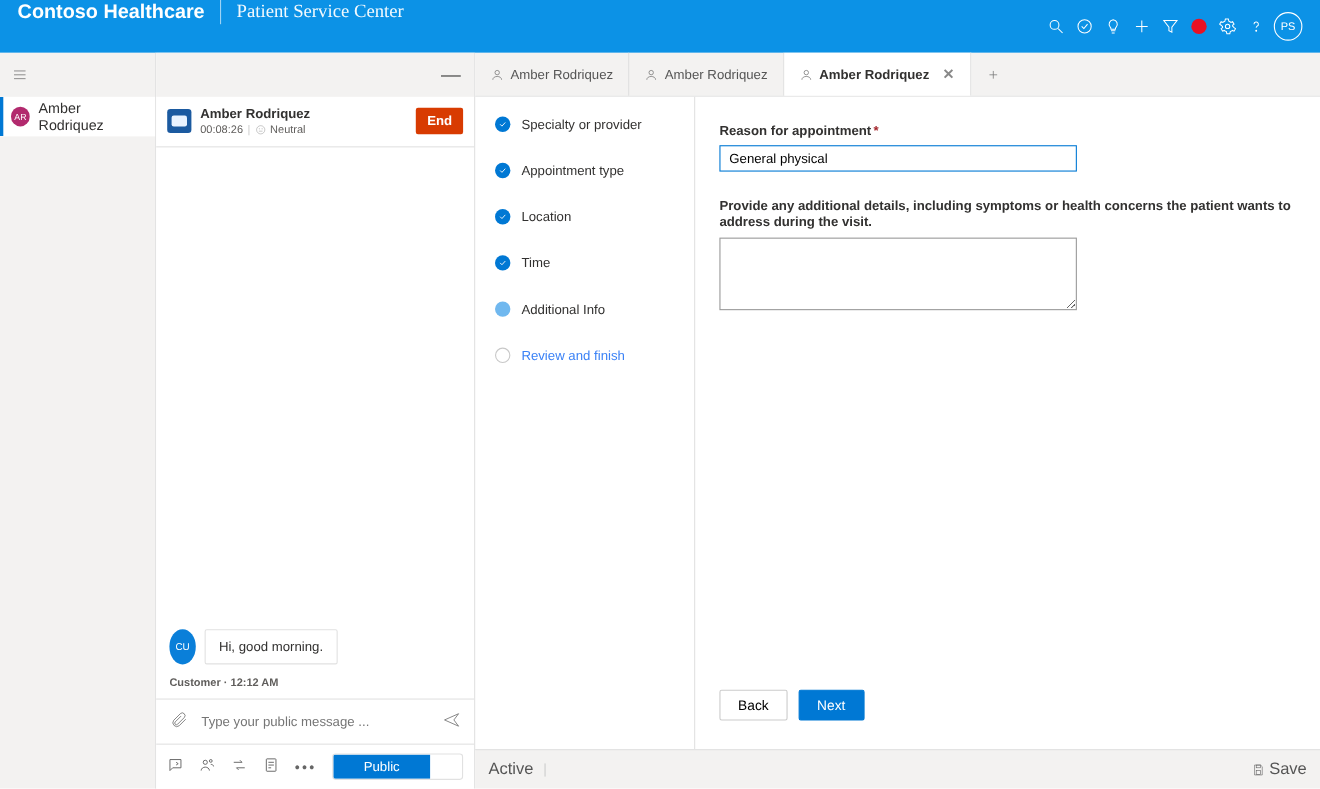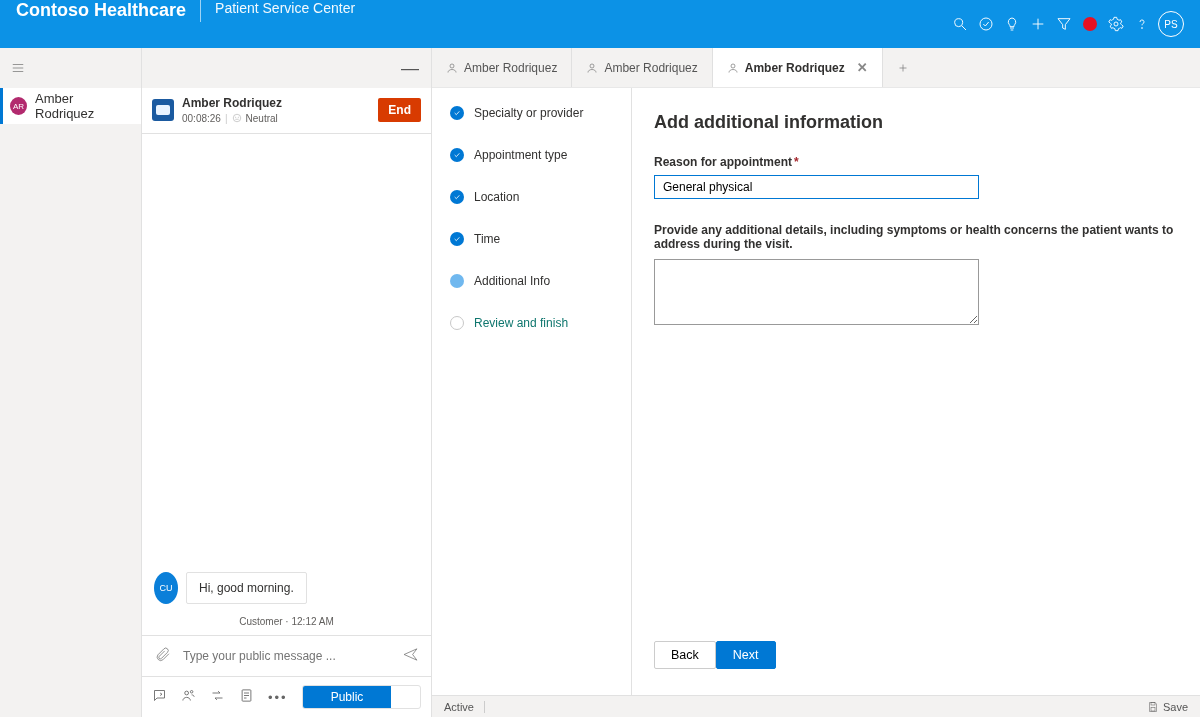--- a/index.html
+++ b/index.html
@@ -15,21 +15,21 @@
     --bg-sidebar: #ededed;
   }
   * { box-sizing: border-box; }
   html, body { margin:0; padding:0; height:100%; font-family: "Segoe UI", Arial, sans-serif; font-size:13px; color:var(--text); }
   body { display:flex; flex-direction:column; }
 
   
   .top-header { height:48px; background:var(--header-blue); color:#fff; display:flex; padding:0 16px; }
   .top-header .brand { font-size:18px; font-weight:600; }
   .top-header .brand-div { width:1px; height:22px; background:rgba(255,255,255,0.6); margin:0 14px; }
-  .top-header .sub-app { font-size:14px; opacity:0.95; }
+  .top-header .sub-app { font-size:17px; opacity:0.95;font-family:Liberation Serif, serif; }
   .top-header .spacer { flex:1; }
   .top-icons { display:flex; gap:6px; align-items:center; }
   .top-icons .icon-btn { width:20px; height:20px; display:flex; align-items:center; justify-content:center; cursor:pointer; }
   .top-icons svg { width:16px; height:16px; stroke:#fff; fill:none; stroke-width:1.4; }
   .rec-dot { width:14px; height:14px; border-radius:50%; background:#e81123; }
   .avatar-circle { width:26px; height:26px; border:1px solid #fff; border-radius:50%; display:flex; align-items:center; justify-content:center; font-size:10px; color:#fff; }
 
   
   .body-row { flex:1; display:flex; min-height:0; }
 
@@ -52,21 +52,21 @@
   .chat-h-text { flex:1; line-height:1.3; }
   .chat-h-name { font-size:12px; font-weight:600; }
   .chat-h-sub { font-size:10px; color:var(--text-muted); display:flex; align-items:center; gap:4px;}
   .chat-h-sub svg{width:10px;height:10px;stroke:#888;fill:none;}
   .chat-divider{color:#ccc;}
   .end-btn { background:var(--red); color:#fff; font-size:12px; font-weight:600; border:none; border-radius:2px; padding:5px 10px; cursor:pointer; }
   .chat-body { flex:1; display:flex; flex-direction:column; justify-content:flex-end; padding:10px 12px 6px; overflow:hidden; }
   .msg-row { display:flex; gap:8px; align-items:flex-start; margin-bottom:6px; }
   .msg-avatar { width:24px; height:32px; border-radius:50%; background:#0a7fd9; color:#fff; font-size:9px; display:flex; align-items:center; justify-content:center; flex-shrink:0; }
   .msg-bubble { background:#fff; border:1px solid var(--border); border-radius:2px; padding:8px 12px; font-size:12px;text-align:center; }
-  .msg-meta { font-size:10px; color:var(--text-muted); text-align:center; margin:6px 0 2px;}
+  .msg-meta { font-size:10px; color:var(--text-muted); text-align:left; margin:6px 0 2px;font-weight:bold;}
   .chat-input-bar { border-top:1px solid var(--border); padding:10px 12px; display:flex; align-items:center; gap:10px;}
   .chat-input-bar input { flex:1; border:none; outline:none; font-size:12px; color:#555; }
   .chat-input-bar .attach svg, .chat-input-bar .send svg { width:17px; height:17px; stroke:#666; fill:none; }
   .chat-actions { border-top:1px solid var(--border); padding:8px 10px; display:flex; align-items:center; gap:14px; }
   .chat-actions svg { width:15px; height:15px; stroke:#666; fill:none; stroke-width:1.4;}
   .chat-actions .dots{color:#666;letter-spacing:2px;}
   .toggle-pill { margin-left:auto; display:flex; border:1px solid var(--border); border-radius:3px; overflow:hidden; font-size:12px;}
   .toggle-pill span{ padding:4px 28px; cursor:pointer;}
   .toggle-pill .active{ background:var(--blue); color:#fff;}
 
@@ -80,37 +80,37 @@
   .tab.plus{ border-right:none; justify-content:center;}
 
   .workspace { flex:1; display:flex; min-height:0;}
   .step-col { width:200px; border-right:1px solid var(--border); padding:18px 10px 12px 18px;}
   .step { display:flex; align-items:center; gap:10px; margin-bottom:28px; font-size:12px; color:var(--text);}
   .step .dot{ width:14px; height:14px; border-radius:50%; display:flex; align-items:center; justify-content:center; flex-shrink:0;}
   .step.done .dot{ background:var(--blue);}
   .step.done .dot svg{ width:8px; height:8px; stroke:#fff; stroke-width:2.4; fill:none;}
   .step.current .dot{ background:#70b8ef;}
   .step.pending .dot{ border:1.5px solid #c8c8c8; background:#fff;}
-  .step.pending { color:#0f766e;}
+  .step.pending { color:#3b82f6;}
 
   .form-col { flex:1; padding:24px 18px 12px 22px; display:flex; flex-direction:column;}
   .form-col h2{ margin:0 0 22px 0; font-size:18px; font-weight:600;}
   .field-label { font-size:12px; font-weight:600; margin-bottom:6px;}
   .field-label .req{ color:#a4262c; margin-left:2px;}
   .field-input { width:325px; height:24px; border:1px solid var(--blue); padding:3px 8px; font-size:12px; outline:none;}
   .field-textarea { width:325px; height:66px; border:1px solid #999; padding:6px 8px; font-size:12px; outline:none; resize:both;}
   .field-block { margin-bottom:24px;}
   .long-label { font-size:12px; font-weight:600; margin-bottom:8px;}
-  .btn-row { margin-top:auto; padding:36px 0 14px 0; display:flex; }
+  .btn-row { margin-top:auto; padding:36px 0 14px 0; display:flex; gap:10px;}
   .btn{ font-size:12.5px; padding:6px 16px; border-radius:2px; cursor:pointer;}
   .btn.back{ background:#fff; border:1px solid #ccc;}
   .btn.next{ background:var(--blue); border:1px solid var(--blue); color:#fff;}
 
   
-  .footer{ height:22px; background:var(--bg-lighter); border-top:1px solid var(--border); display:flex; align-items:center; padding:0 12px; font-size:11px; color:#555;}
+  .footer{ height:36px; background:var(--bg-lighter); border-top:1px solid var(--border); display:flex; align-items:center; padding:0 12px; font-size:15px; color:#555;}
   .footer .fdiv{ width:1px; height:12px; background:#ccc; margin:0 10px;}
   .footer .save{ margin-left:auto; display:flex; align-items:center; gap:4px;}
   .footer svg{ width:12px; height:12px; stroke:#555; fill:none;}
 </style>
 </head>
 <body>
 
 <div class="top-header">
   <span class="brand">Contoso Healthcare</span>
   <div class="brand-div"></div>
@@ -328,21 +328,20 @@
           <span class="dot"></span>
           <span>Additional Info</span>
         </div>
         <div class="step pending">
           <span class="dot"></span>
           <span>Review and finish</span>
         </div>
       </div>
 
       <div class="form-col">
-        <h2>Add additional information</h2>
 
         <div class="field-block">
           <div class="field-label">
             <span>Reason for appointment</span><span class="req">*</span>
           </div>
           <input class="field-input" type="text" value="General physical" style="">
         </div>
 
         <div class="field-block">
           <div class="long-label">Provide any additional details, including symptoms or health concerns the patient wants to address during the visit.</div>

